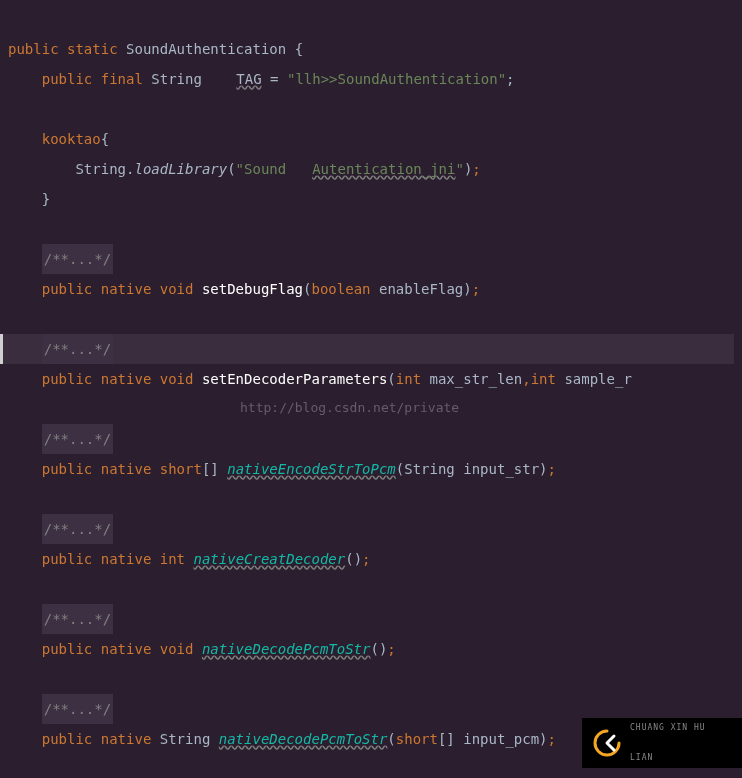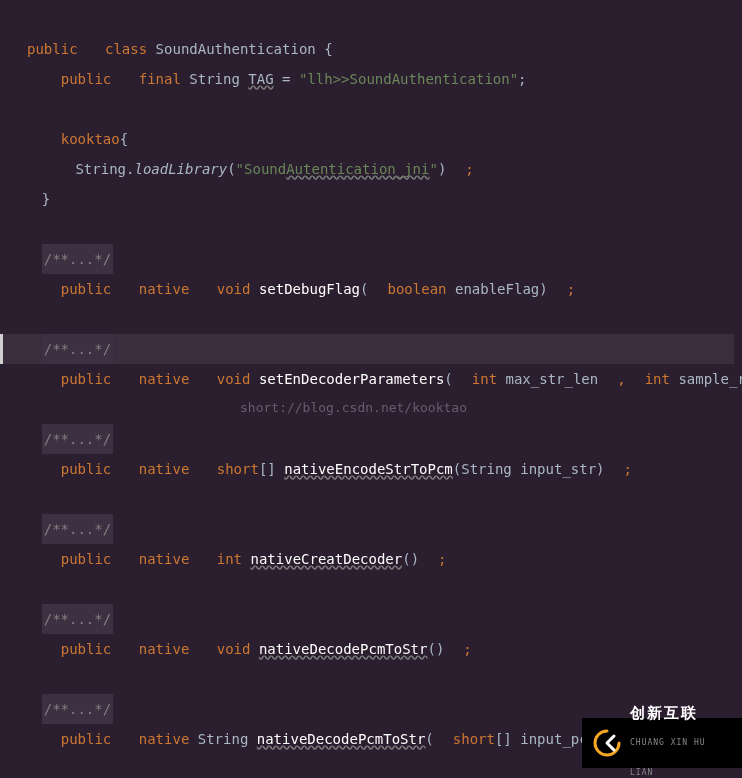--- a/index.html
+++ b/index.html
@@ -12,38 +12,40 @@
     width: 742px;
     height: 778px;
     overflow: hidden;
     position: relative;
   }
   .code {
     padding-left: 8px;
     padding-top: 4px;
     white-space: pre;
   }
-  .kw { color: #cc7832; margin-left: 19px; }
+  .kw { color: #cc7832; }
   .cls { color: #a9b7c6; }
   .str { color: #6a8759; }
   .method { color: #ffffff; }
   .comment-block {
     display: inline-block;
     background: #3d3042;
     color: #808080;
     padding: 0 2px;
   }
   .wavy {
     text-decoration: underline wavy #808080;
     text-decoration-skip-ink: none;
+    margin-left: 26px;
   }
   .wavy-method {
-    color: #ffffff;
+    color: #14b8a6;
     text-decoration: underline wavy #808080;
     text-decoration-skip-ink: none;
+    font-style: italic;
   }
   .italic { font-style: italic; }
   .highlight-line {
     display: inline-block;
     width: 100%;
     background: #3a2d3d;
     border-left: 3px solid #d0d0d0;
     margin-left: -8px;
     padding-left: 5px;
   }
@@ -69,21 +71,21 @@
     gap: 8px;
   }
   .logo-icon svg { display: block; }
   .logo-text-main { font-size: 15px; font-weight: bold; letter-spacing: 2px; color: #fff; }
   .logo-text-sub { font-size: 8px; color: #888; letter-spacing: 1px; }
 </style>
 </head>
 <body>
 
 <div class="code">
-<span class="kw">public</span> <span class="kw">class</span> <span class="cls">SoundAuthentication</span> <span>{</span>
+<span class="kw">public</span> <span class="kw">static</span> <span class="cls">SoundAuthentication</span> <span>{</span>
     <span class="kw">public</span> <span class="kw">final</span> <span>String</span> <span class="wavy">TAG</span> <span>=</span> <span class="str">"llh&gt;&gt;SoundAuthentication"</span><span>;</span>
 
     <span class="kw">kooktao</span><span>{</span>
         <span>String.</span><span class="italic">loadLibrary</span><span>(</span><span class="str">"Sound</span><span class="str wavy">Autentication_jni</span><span class="str">"</span><span>)</span><span class="kw">;</span>
     <span>}</span>
 
     <span class="comment-block">/**...*/</span>
     <span class="kw">public</span> <span class="kw">native</span> <span class="kw">void</span> <span class="method">setDebugFlag</span><span>(</span><span class="kw">boolean</span> <span>enableFlag</span><span>)</span><span class="kw">;</span>
 
 <span class="highlight-line">    <span class="comment-block">/**...*/</span></span>
@@ -97,26 +99,25 @@
 
     <span class="comment-block">/**...*/</span>
     <span class="kw">public</span> <span class="kw">native</span> <span class="kw">void</span> <span class="wavy-method">nativeDecodePcmToStr</span><span>(</span><span>)</span><span class="kw">;</span>
 
     <span class="comment-block">/**...*/</span>
     <span class="kw">public</span> <span class="kw">native</span> <span>String</span> <span class="wavy-method">nativeDecodePcmToStr</span><span>(</span><span class="kw">short</span><span>[]</span> <span>input_pcm</span><span>)</span><span class="kw">;</span>
 
 
 </div>
 
-<div class="watermark">short://blog.csdn.net/kooktao</div>
+<div class="watermark">http://blog.csdn.net/private</div>
 
 <div class="logo-bar">
   <span class="logo-icon">
     <svg width="30" height="30" viewBox="0 0 30 30">
       <path d="M15 3 A12 12 0 1 0 27 15" stroke="#f5a623" stroke-width="3" fill="none" stroke-linecap="round"></path>
       <path d="M22 8 L15 15 L22 22" stroke="#fff" stroke-width="3" fill="none" stroke-linecap="round" stroke-linejoin="round"></path>
     </svg>
   </span>
   <div>
-    <div class="logo-text-main">创新互联</div>
     <div class="logo-text-sub">CHUANG XIN HU LIAN</div>
   </div>
 </div>
 
 </body></html>

